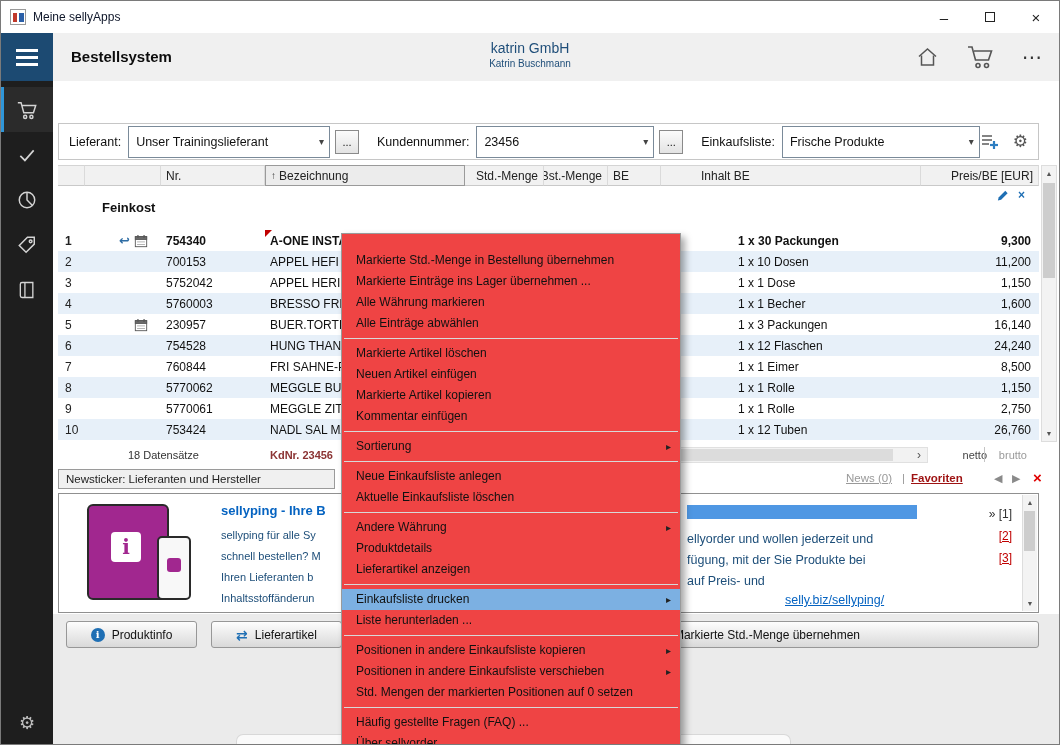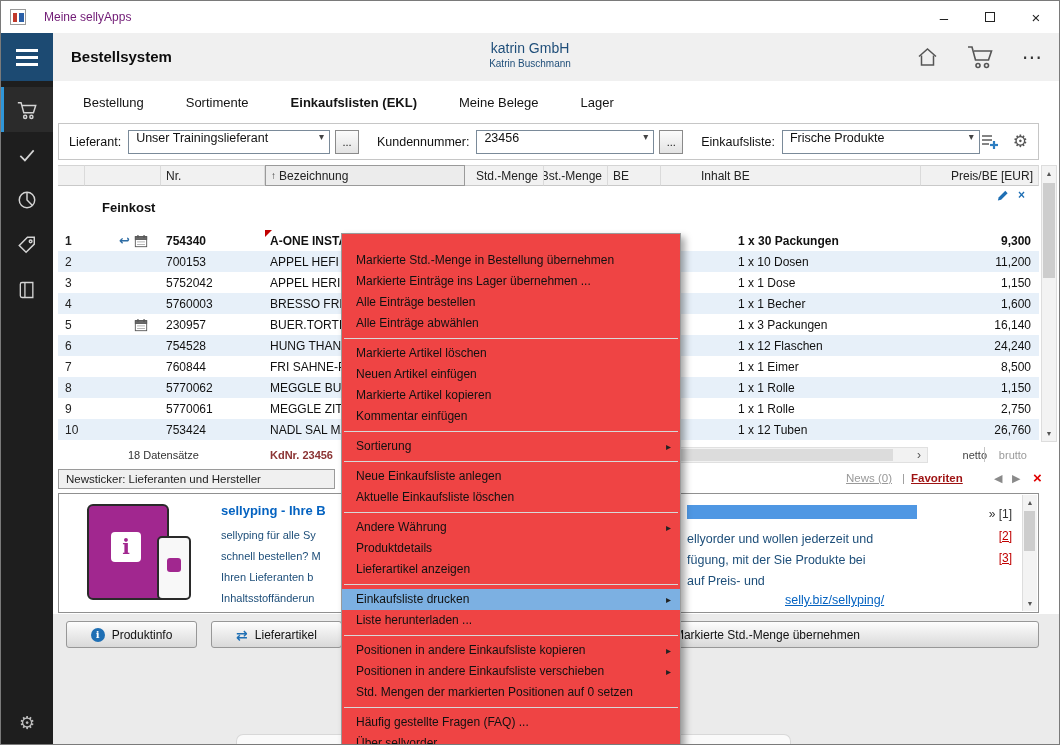--- a/index.html
+++ b/index.html
@@ -5,21 +5,21 @@
 *{box-sizing:border-box;margin:0;padding:0}
 html,body{background:#555}
 body{font-family:"Liberation Sans","DejaVu Sans",sans-serif}
 .win{position:relative;width:1060px;height:745px;background:#fff;overflow:hidden;border:1px solid #7a7a7a}
 
 
 .titlebar{position:absolute;left:0;top:0;right:0;height:32px;background:#fff;display:flex;align-items:center;z-index:3}
 .app-ico{width:16px;height:16px;margin-left:9px;position:relative;border:1px solid #999;background:#fff;flex:0 0 auto}
 .app-ico:before{content:"";position:absolute;left:2px;top:3px;width:4px;height:9px;background:#c0392b}
 .app-ico:after{content:"";position:absolute;left:8px;top:3px;width:5px;height:9px;background:#2a5fa8}
-.title-text{font-size:12px;margin-left:18px;color:#701a75}
+.title-text{font-size:12px;margin-left:7px;color:#0f172a}
 .win-controls{margin-left:auto;display:flex;height:100%}
 .wc{width:46px;display:flex;align-items:center;justify-content:center;font-size:15px;color:#222}
 .wc .maxbox{width:10px;height:10px;border:1px solid #222;display:block}
 
 
 .appheader{position:absolute;left:0;top:32px;right:0;height:48px;background:#f0f0f0;z-index:3}
 .hamburger{position:absolute;left:0;top:0;width:52px;height:48px;background:#1c4a72;display:flex;flex-direction:column;justify-content:center;align-items:center;gap:4px;cursor:pointer}
 .hamburger span{display:block;width:22px;height:3px;background:#fff}
 .app-title{position:absolute;left:70px;top:15px;font-size:15px;font-weight:bold;color:#0d0d0d}
 .company-block{position:absolute;left:50%;transform:translateX(-50%);top:7px;text-align:center;color:#1f4e79}
@@ -35,21 +35,21 @@
 .side-gear{position:absolute;bottom:10px;left:0;width:52px;text-align:center;color:#bdbdbd;font-size:18px}
 
 
 .tabbar{position:absolute;left:52px;top:85px;right:0;height:32px;display:flex;align-items:center;padding-left:30px;gap:42px;background:#fff}
 .tab{font-size:13px;color:#141414;white-space:nowrap;cursor:pointer}
 .tab-active{font-weight:bold}
 
 
 .filterbar{position:absolute;left:57px;top:122px;width:981px;height:37px;background:#fff;border:1px solid #c6c6c6;display:flex;align-items:center;padding:0 10px;font-size:12.5px;color:#111;z-index:2}
 .flabel{margin-right:7px;white-space:nowrap}
-.combo{height:24px;border:1px solid #7a8a99;background:#fff;display:flex;padding:0 5px 0 7px;white-space:nowrap;overflow:hidden}
+.combo{height:32px;border:1px solid #7a8a99;background:#fff;display:flex;align-items:center;padding:0 5px 0 7px;white-space:nowrap;overflow:hidden}
 .combo .arr{margin-left:auto;padding-left:8px;color:#444;font-size:10px}
 .combo.w1{width:202px}.combo.w2{width:178px}.combo.w3{width:198px}
 .browse{width:24px;height:24px;border:1px solid #8a8a8a;background:linear-gradient(#fbfbfb,#e3e3e3);display:flex;align-items:center;justify-content:center;font-size:11px;margin-left:5px}
 .fgap{width:18px;flex:0 0 auto}
 .fb-icons{margin-left:auto;display:flex;align-items:center;gap:13px}
 .gear-glyph{font-size:17px;color:#555}
 
 
 .grid{display:grid;grid-template-columns:27px 76px 104px 200px 79px 64px 53px 260px 118px}
 .thead{position:absolute;left:57px;top:164px;width:981px;height:21px;z-index:1}
@@ -217,27 +217,20 @@
     </div>
     <div class="side-item">
       <svg width="20" height="20" viewBox="0 0 24 24" fill="none" stroke="#d4d4d4" stroke-width="1.6">
         <path d="M6 3h13v18H6a2 2 0 01-2-2V5a2 2 0 012-2z"></path>
           <path d="M9.5 3v18"></path>
       </svg>
     </div>
     <div class="side-gear"><span>⚙</span></div>
   </div>
 
-  <div class="tabbar">
-      <div class="tab">Bestellung</div>
-      <div class="tab">Sortimente</div>
-      <div class="tab tab-active">Einkaufslisten (EKL)</div>
-      <div class="tab">Meine Belege</div>
-      <div class="tab">Lager</div>
-    </div>
 
   <div class="filterbar">
     <span class="flabel">Lieferant:</span>
     <div class="combo w1">
       <span>Unser Trainingslieferant</span>
       <span class="arr">▾</span>
     </div>
     <div class="browse">...</div>
     <div class="fgap"></div>
     <span class="flabel">Kundennummer:</span>
@@ -507,21 +500,21 @@
     <span class="swap-ico">⇄</span>
     <span>Lieferartikel</span>
   </div>
   <div class="btn b3">
     <span>Markierte Std.-Menge übernehmen</span>
   </div>
 
   <div class="cmenu">
       <div class="mi"><span>Markierte Std.-Menge in Bestellung übernehmen</span></div>
       <div class="mi"><span>Markierte Einträge ins Lager übernehmen ...</span></div>
-      <div class="mi"><span>Alle Einträge bestellen</span></div>
+      <div class="mi"><span>Alle Währung markieren</span></div>
       <div class="mi"><span>Alle Einträge abwählen</span></div>
       <div class="msep"></div>
       <div class="mi"><span>Markierte Artikel löschen</span></div>
       <div class="mi"><span>Neuen Artikel einfügen</span></div>
       <div class="mi"><span>Markierte Artikel kopieren</span></div>
       <div class="mi"><span>Kommentar einfügen</span></div>
       <div class="msep"></div>
       <div class="mi"><span>Sortierung</span><span class="subarr">▸</span></div>
       <div class="msep"></div>
       <div class="mi"><span>Neue Einkaufsliste anlegen</span></div>

